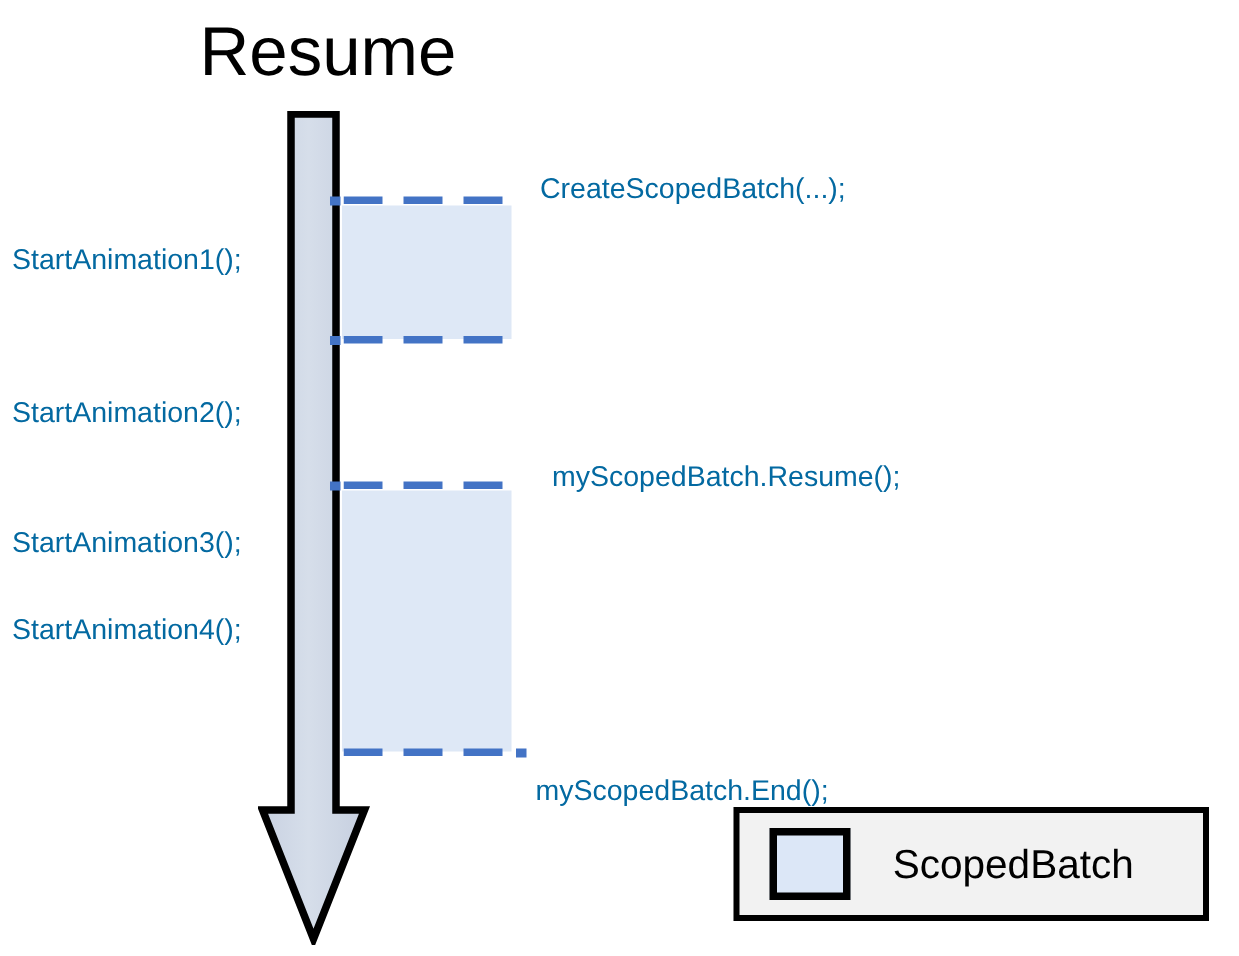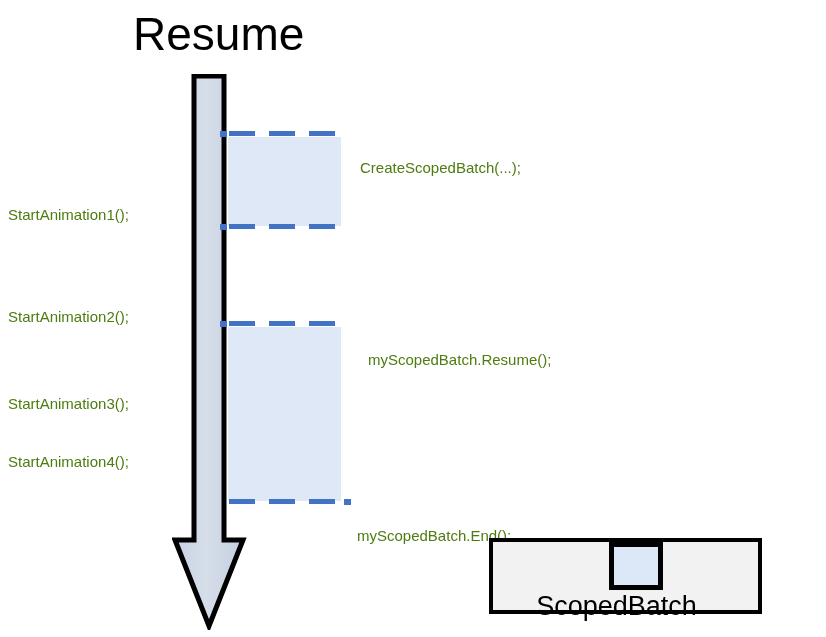--- a/index.html
+++ b/index.html
@@ -52,40 +52,38 @@
   .batch-nub {
     position: absolute;
     width: 7px;
     height: 6px;
     background: #4373C5;
   }
 
   
   .code-label {
     position: absolute;
-    font-size: 15px;
+    font-size: 19px;
     line-height: 22px;
-    color: #4d7c0f;
+    color: #0369a1;
     white-space: nowrap;
-    margin-top: 41px;
   }
 
   
   #legend {
     position: absolute;
     left: 489px;
     top: 538px;
-    width: 273px;
+    width: 317px;
     height: 76px;
     background: #F2F2F2;
     border: 4px solid #000000;
     box-sizing: border-box;
     display: flex;
     align-items: center;
-    flex-direction: column;
   }
   #legend-swatch {
     width: 54px;
     height: 48px;
     background: #DCE7F7;
     border: 5px solid #000000;
     box-sizing: border-box;
     margin-left: 20px;
     flex: 0 0 auto;
   }
@@ -131,20 +129,20 @@
   <div class="batch-nub" style="left:344px; top:499px;"></div>
   <div class="batch-dash" style="left:229px; top:499px; width:113px;"></div>
 
   <div class="code-label" style="left:8px; top:163px;">StartAnimation1();</div>
   <div class="code-label" style="left:8px; top:265px;">StartAnimation2();</div>
   <div class="code-label" style="left:8px; top:352px;">StartAnimation3();</div>
   <div class="code-label" style="left:8px; top:410px;text-align:right;">StartAnimation4();</div>
 
   <div class="code-label" style="left:360px; top:116px;">CreateScopedBatch(...);</div>
   <div class="code-label" style="left:368px; top:308px;">myScopedBatch.Resume();</div>
-  <div class="code-label" style="left:357px; top:484px;">myScopedBatch.End();</div>
+  <div class="code-label" style="left:357px; top:517px;">myScopedBatch.End();</div>
 
   <div id="legend">
     <div id="legend-swatch"></div>
     <div id="legend-label">ScopedBatch</div>
   </div>
 
 </div>
 
 </body></html>

